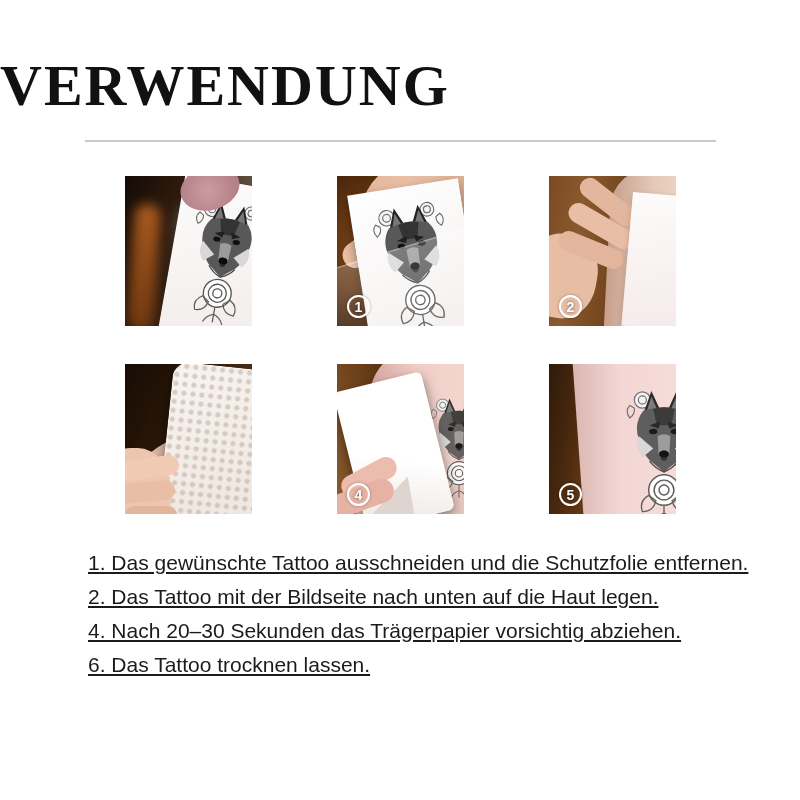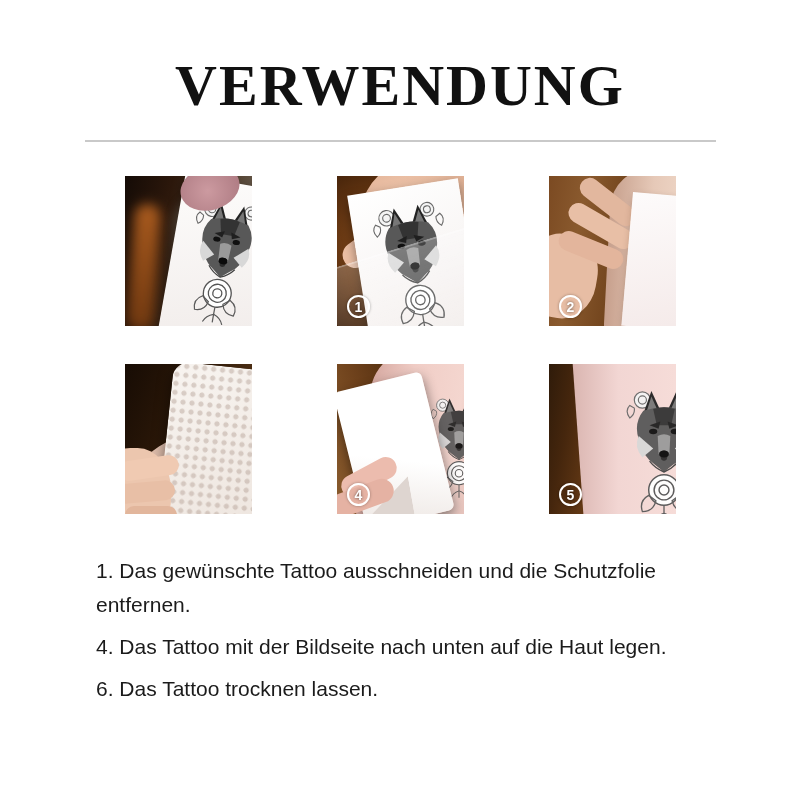--- a/index.html
+++ b/index.html
@@ -1,20 +1,20 @@
 <!DOCTYPE html>
 <html><head>
 <meta charset="utf-8">
 <style>
   html,body{margin:0;padding:0;background:#ffffff;}
   .page{position:relative;width:800px;height:800px;background:#ffffff;overflow:hidden;
         font-family:"Liberation Sans",sans-serif;}
 
   
-  .title{position:absolute;top:52px;left:0;width:800px;margin:0;text-align:center;
+  .title{position:absolute;top:52px;left:0;width:800px;margin:0;
          font-family:"Liberation Serif",serif;font-weight:700;font-size:58px;
          letter-spacing:2px;color:#111;}
   .divider{position:absolute;left:85px;top:140px;width:631px;height:2px;background:#c9c9c9;}
 
   
   .grid{position:absolute;left:85px;top:160px;width:631px;
         display:grid;grid-template-columns:repeat(3,207px);grid-auto-rows:182px;gap:6px 5px;}
   .panel{position:relative;overflow:hidden;background:#2a180a;}
 
   .badge{position:absolute;left:10px;bottom:8px;width:23px;height:23px;border:2px solid #fff;
@@ -91,21 +91,21 @@
   
   .p6{background:linear-gradient(100deg,#2f1b0a 0%,#45260d 18%,#6e3f17 46%,#7d4a1e 72%,#502c0e 100%);}
   .p6 .arm{position:absolute;left:16px;top:-8px;width:178px;height:200px;
            background:linear-gradient(90deg,#d6b0ab 0%,#f2d6d3 30%,#f6dcd8 62%,#d9afaa 100%);
            clip-path:polygon(4% 0,100% 0,74% 100%,12% 100%);}
   .p6 .wolf-skin{position:absolute;left:70px;top:14px;width:90px;height:152px;opacity:.95;}
 
   
   .instructions{position:absolute;left:88px;top:546px;width:670px;color:#1b1b1b;
                 font-size:21px;line-height:34px;}
-  .instructions p{margin:8px;}
+  .instructions p{margin:0;text-decoration:underline;}
 </style>
 </head>
 <body>
 
 <svg width="0" height="0" style="position:absolute" aria-hidden="true">
   <defs>
     <symbol id="wolf-tattoo" viewBox="0 0 100 160">
       <g stroke="#6a6a6a" stroke-width="1.3" fill="#f4f4f4">
         <circle cx="26" cy="20" r="9"></circle>
           <circle cx="26" cy="20" r="4.5" fill="none"></circle>
@@ -221,17 +221,18 @@
         </svg>
       <div class="badge">
           <span>5</span>
         </div>
     </figure>
 
   </div>
 
   <div class="instructions">
     <p>1. Das gewünschte Tattoo ausschneiden und die Schutzfolie entfernen.</p>
-    <p>4. Das Tattoo mit der Bildseite nach unten auf die Haut legen.</p>
+    <p>2. Das Tattoo mit der Bildseite nach unten auf die Haut legen.</p>
+    <p>4. Nach 20–30 Sekunden das Trägerpapier vorsichtig abziehen.</p>
     <p>6. Das Tattoo trocknen lassen.</p>
   </div>
 
 </div>
 
 </body></html>

